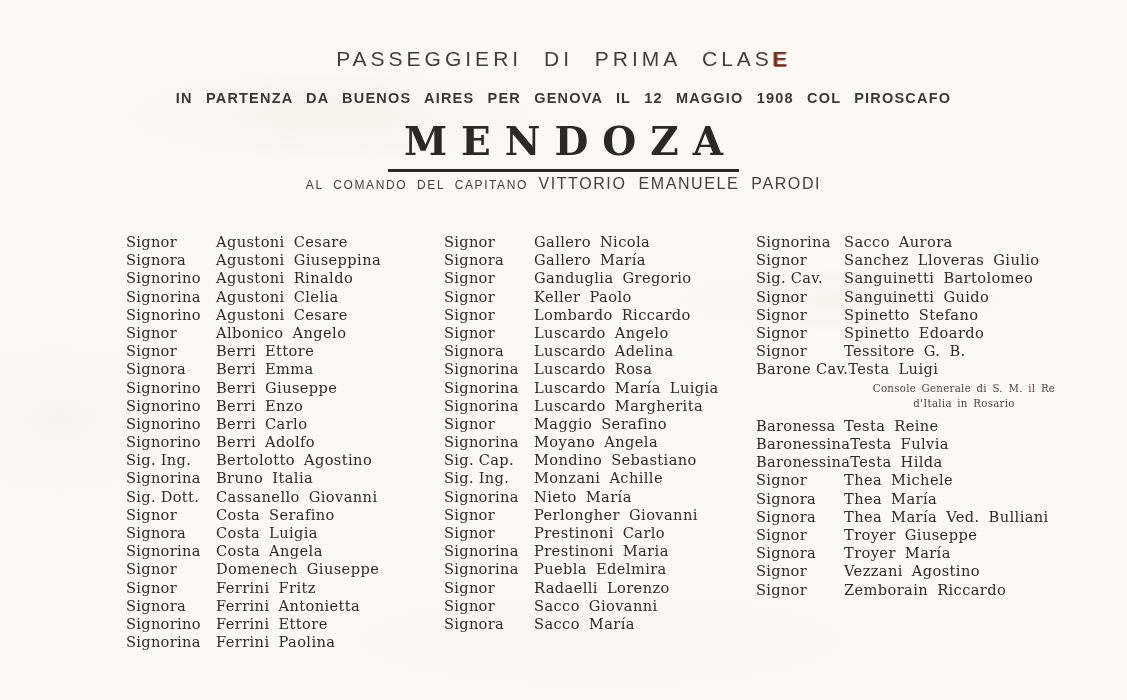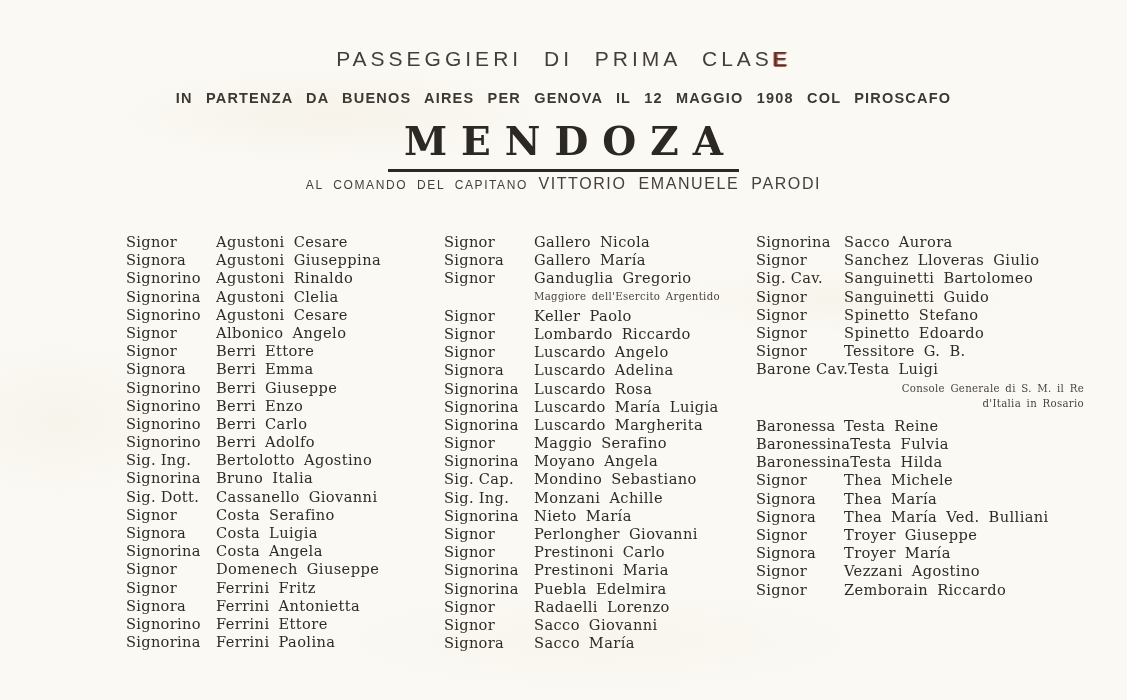--- a/index.html
+++ b/index.html
@@ -62,21 +62,21 @@
   .row{display:flex;height:18.2px;line-height:18.2px;white-space:nowrap;}
   .row .t{flex:0 0 90px;letter-spacing:.3px;}
   .col-3 .row .t{flex:0 0 88px;}
   .row .n{letter-spacing:.4px;word-spacing:4px;}
   .note{
     color:#4c453e;
     font-size:10.2px;letter-spacing:.3px;word-spacing:2px;
     white-space:nowrap;
   }
   .note-single{height:18.2px;line-height:16px;padding:1px 0 0 90px;}
-  .note-multi{height:36.4px;padding:2px 0 0 88px;width:240px;text-align:right;line-height:15.6px;}
+  .note-multi{height:36.4px;padding:2px 0 0 88px;width:240px;text-align:center;line-height:15.6px;}
 </style>
 </head>
 <body>
 
 <div class="page">
 
   <div class="hdr title1">
     <span>PASSEGGIERI DI PRIMA CLAS</span><span class="red-e">E</span>
   </div>
 
@@ -191,23 +191,20 @@
         <span class="n">Gallero Nicola</span>
       </div>
       <div class="row">
         <span class="t">Signora</span>
         <span class="n">Gallero María</span>
       </div>
       <div class="row">
         <span class="t">Signor</span>
         <span class="n">Ganduglia Gregorio</span>
       </div>
-      <div class="note note-single">
-        <div>Maggiore dell'Esercito Argentido</div>
-      </div>
       <div class="row">
         <span class="t">Signor</span>
         <span class="n">Keller Paolo</span>
       </div>
       <div class="row">
         <span class="t">Signor</span>
         <span class="n">Lombardo Riccardo</span>
       </div>
       <div class="row">
         <span class="t">Signor</span>

